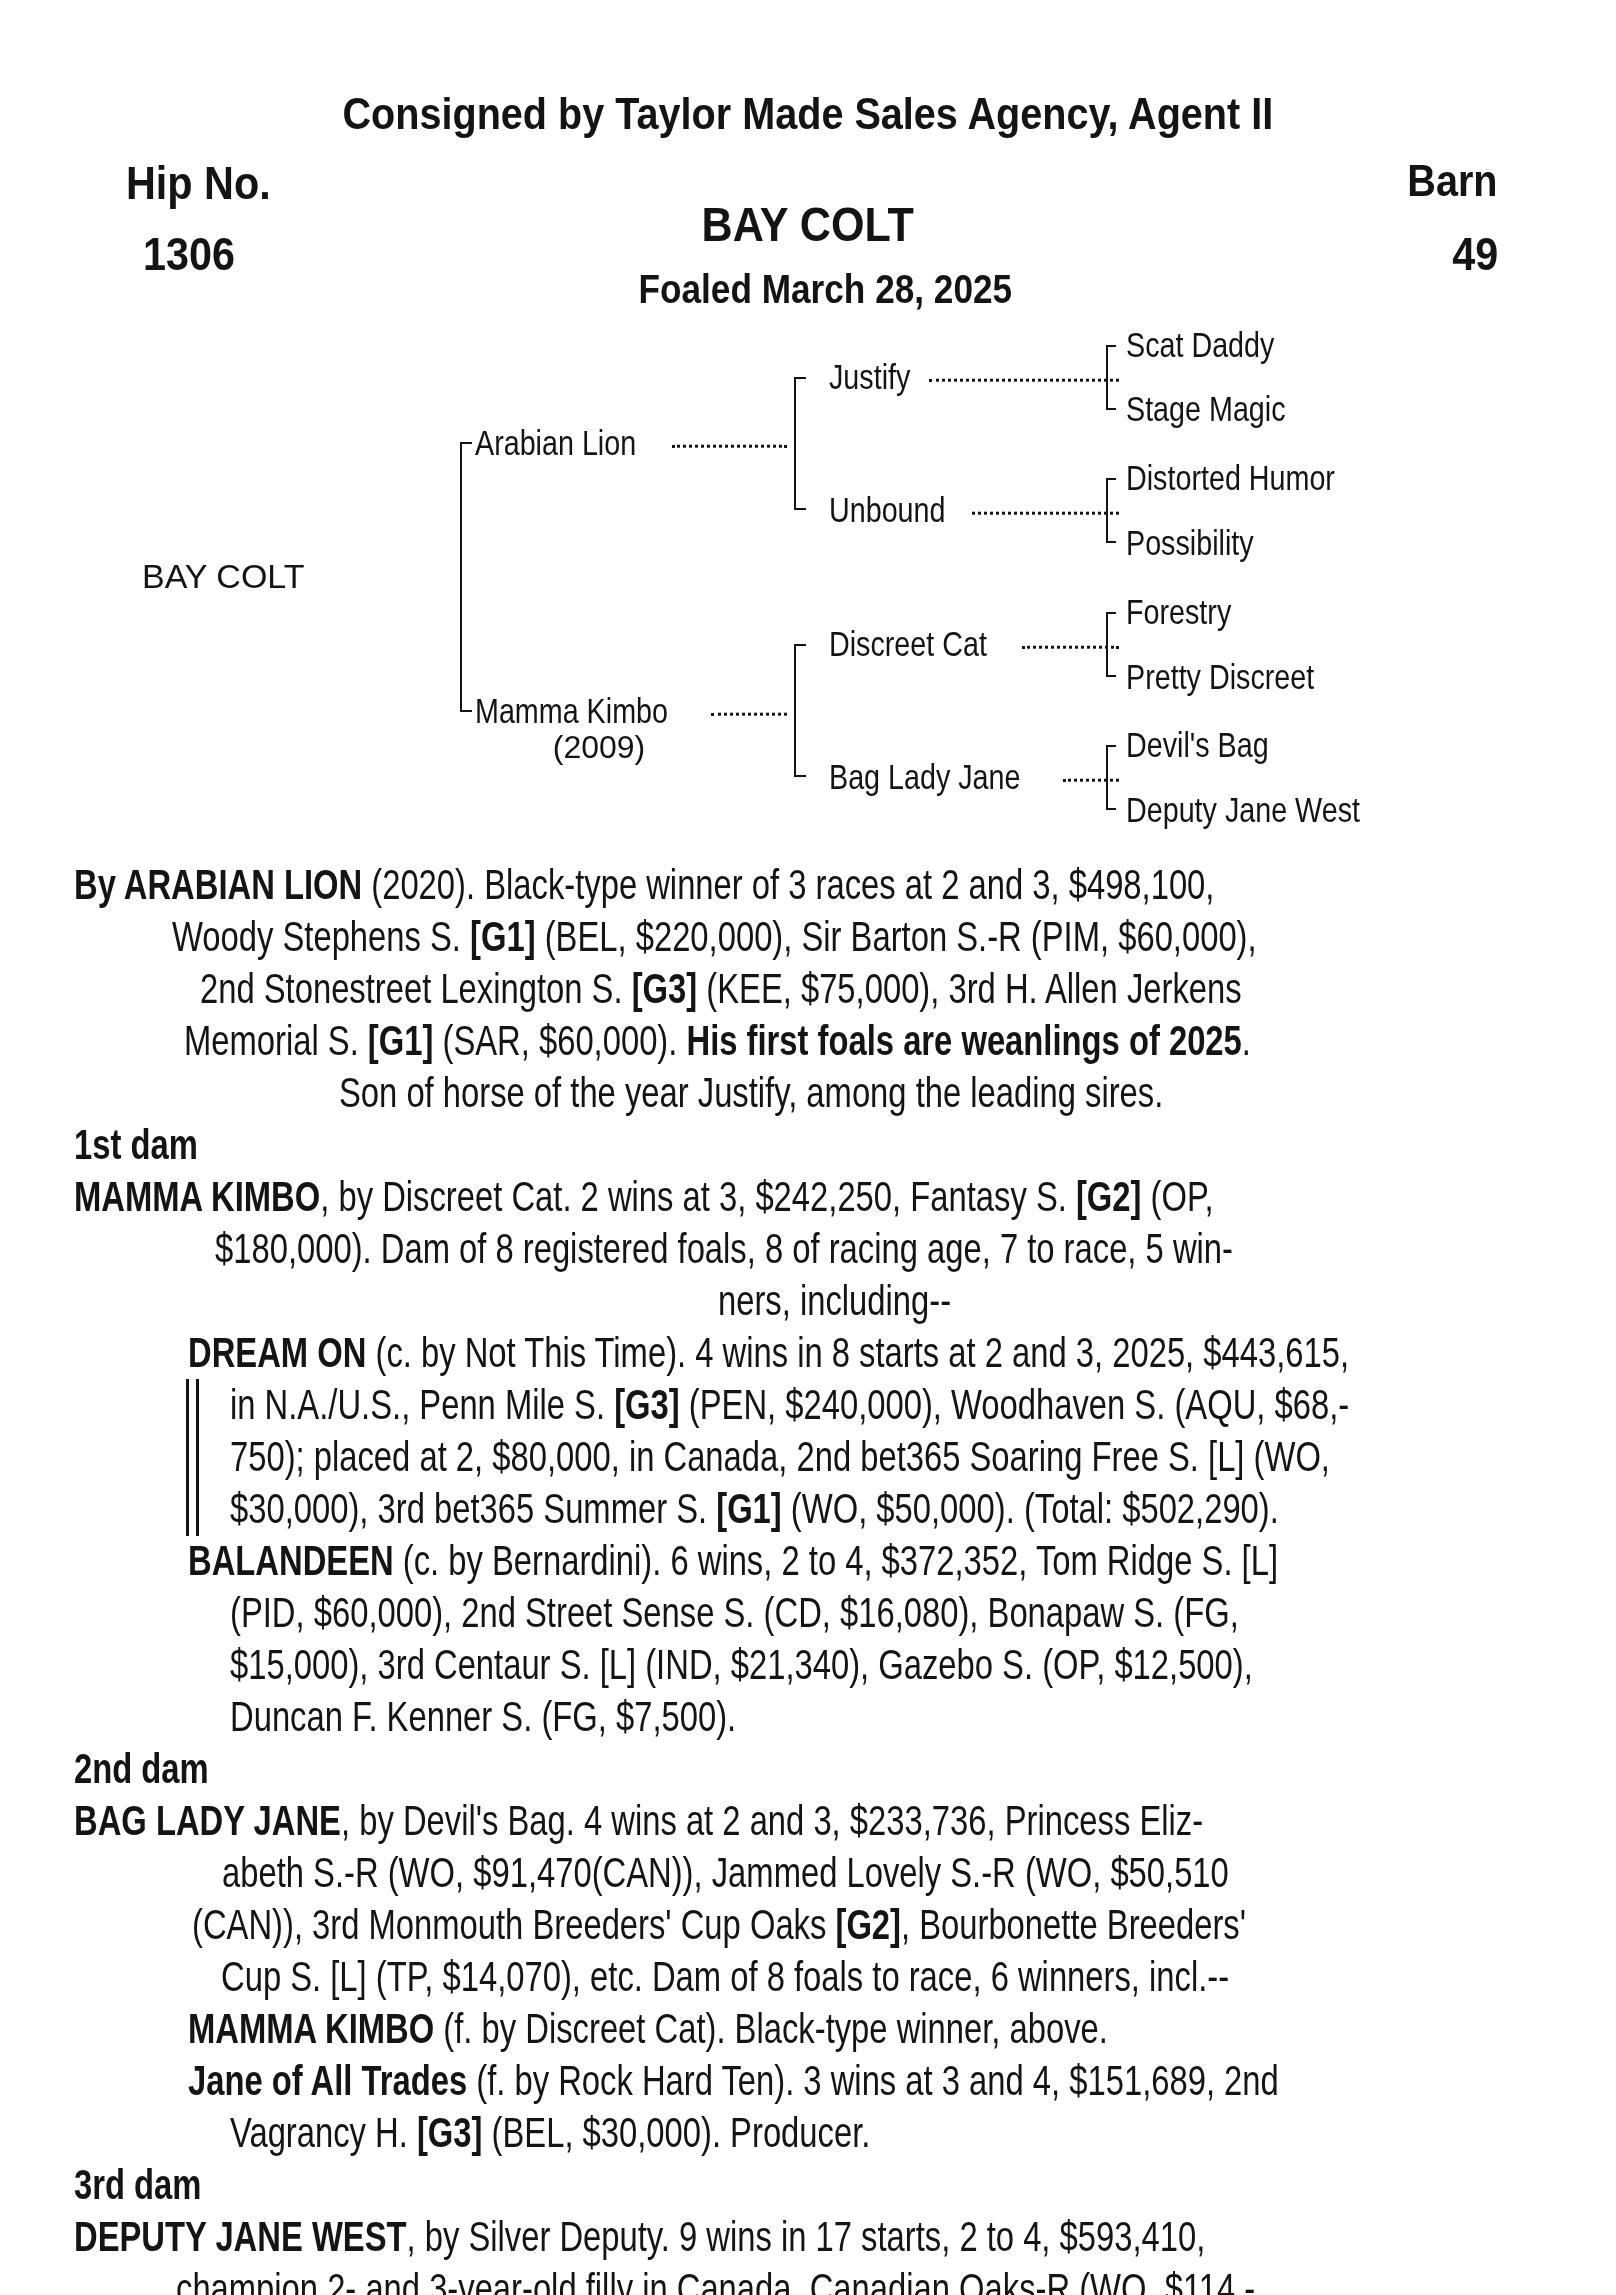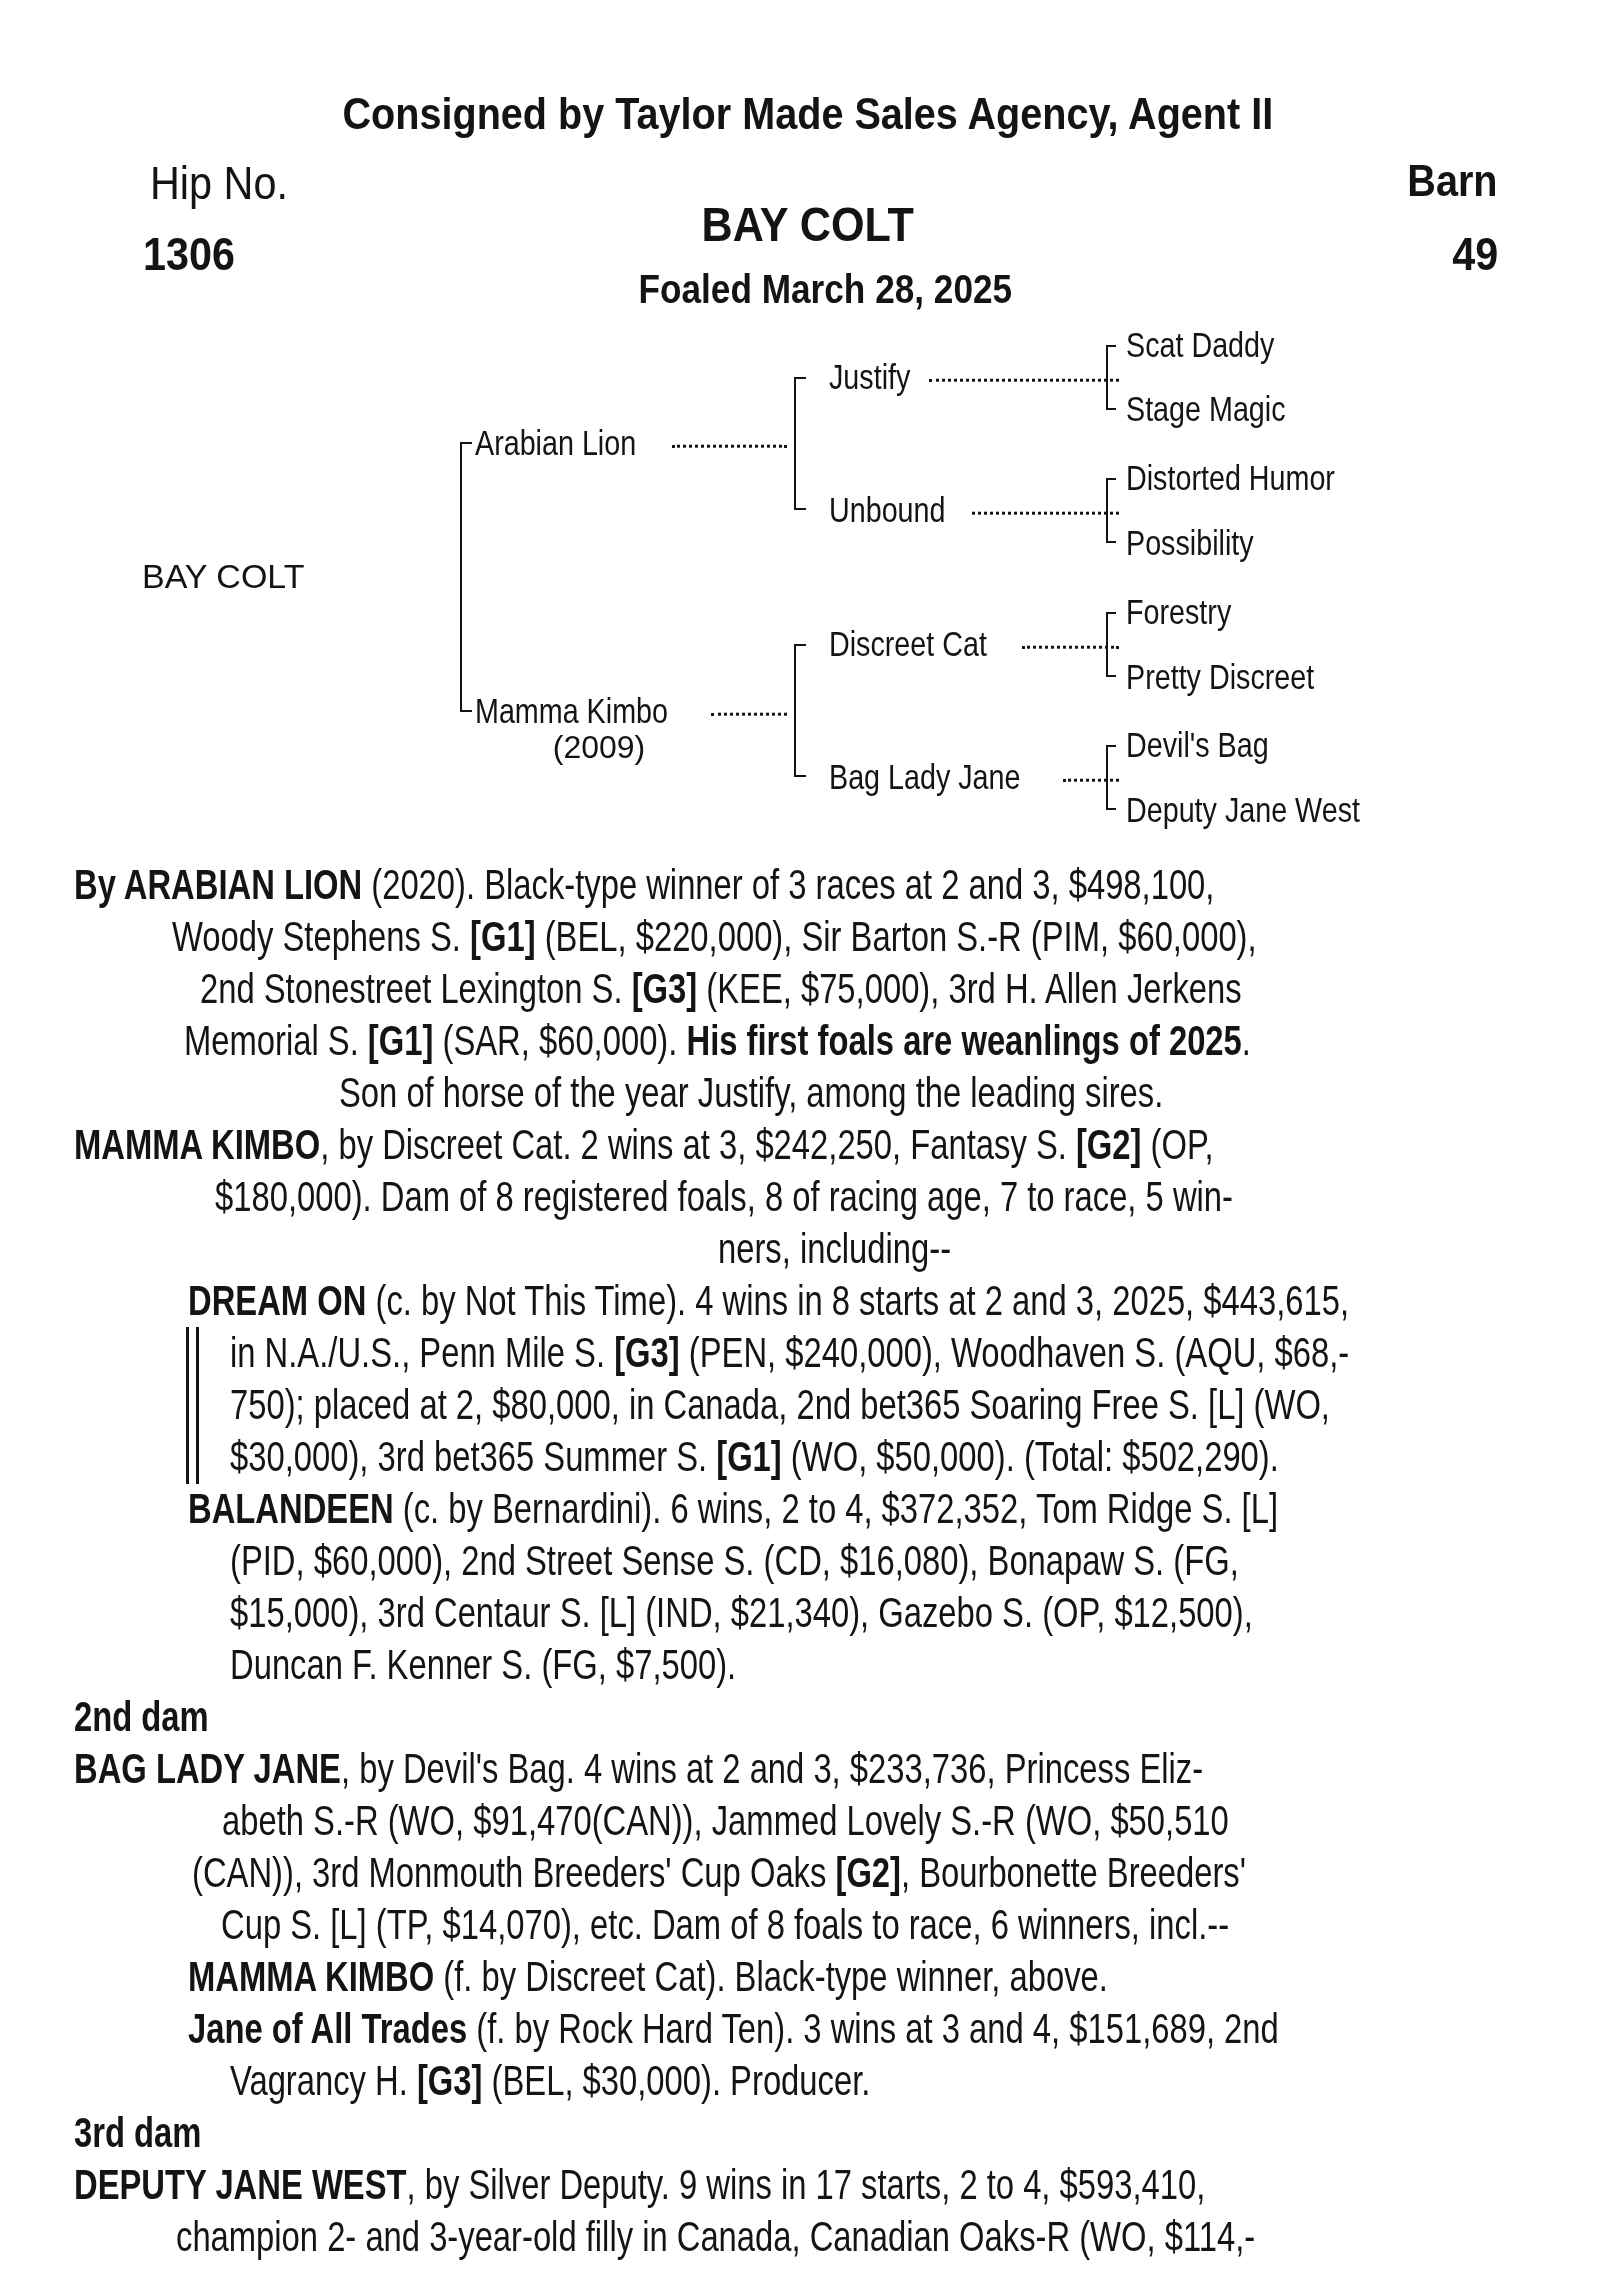--- a/index.html
+++ b/index.html
@@ -12,21 +12,21 @@
     overflow: hidden;
   }
   
   .consignor {
     position: absolute; top: 88px; left: 0; width: 1616px;
     text-align: center; font-weight: bold; font-size: 45px; line-height: 51px;
   }
   .cxc { display: inline-block; transform: scaleX(.88); transform-origin: 50% 0; white-space: nowrap; }
   .cxl { display: inline-block; transform: scaleX(.88); transform-origin: 0 0; white-space: nowrap; }
   .cxr { display: inline-block; transform: scaleX(.88); transform-origin: 100% 0; white-space: nowrap; }
-  .hip-label  { position: absolute; left: 150px;  top: 155px; font-weight: normal; font-size: 47px; }
+  .hip-label  { position: absolute; left: 126px;  top: 155px; font-weight: bold; font-size: 47px; }
   .hip-num    { position: absolute; left: 143px;  top: 226px; font-weight: bold; font-size: 47px; }
   .barn-label { position: absolute; right: 118px; top: 155px; font-weight: bold; font-size: 45px; text-align: left; }
   .barn-num   { position: absolute; right: 118px; top: 226px; font-weight: bold; font-size: 47px; text-align: right; }
   .horse-title{ position: absolute; top: 196px; left: 0; width: 1616px; text-align: center;
                 font-weight: bold; font-size: 49px; }
   .foaled     { position: absolute; top: 267px; left: 17px; width: 1616px; text-align: center;
                 font-weight: bold; font-size: 40px; }
 
   
   .prow { position: absolute; height: 42px; line-height: 42px; font-size: 35px;
@@ -139,20 +139,21 @@
 <div class="prow gen3" style="top:789px">
     <span class="nm">Deputy Jane West</span>
   </div>
 
 <div class="textcol" id="textcol">
     <div class="line flush"><span class="sx"><b>By ARABIAN LION</b><span> (2020). Black-type winner of 3 races at 2 and 3, $498,100,</span></span></div>
     <div class="line cont"><span class="sx"><span>Woody Stephens S. </span><b>[G1]</b><span> (BEL, $220,000), Sir Barton S.-R (PIM, $60,000),</span></span></div>
     <div class="line cont"><span class="sx"><span>2nd Stonestreet Lexington S. </span><b>[G3]</b><span> (KEE, $75,000), 3rd H. Allen Jerkens</span></span></div>
     <div class="line cont"><span class="sx"><span>Memorial S. </span><b>[G1]</b><span> (SAR, $60,000). </span><b>His first foals are weanlings of 2025</b><span>.</span></span></div>
     <div class="line cont"><span class="sx"><span>Son of horse of the year Justify, among the leading sires.</span></span></div>
+    <div class="line flush head"><span class="sx"><b>1st dam</b></span></div>
     <div class="line flush"><span class="sx"><b>MAMMA KIMBO</b><span>, by Discreet Cat. 2 wins at 3, $242,250, Fantasy S. </span><b>[G2]</b><span> (OP,</span></span></div>
     <div class="line cont"><span class="sx"><span>$180,000). Dam of 8 registered foals, 8 of racing age, 7 to race, 5 win-</span></span></div>
     <div class="line cont"><span class="sx"><span>ners, including--</span></span></div>
     <div class="line l2"><span class="sx"><b>DREAM ON</b><span> (c. by Not This Time). 4 wins in 8 starts at 2 and 3, 2025, $443,615,</span></span></div>
     <div class="line l2cont barred"><span class="sx"><span>in N.A./U.S., Penn Mile S. </span><b>[G3]</b><span> (PEN, $240,000), Woodhaven S. (AQU, $68,-</span></span></div>
     <div class="line l2cont barred"><span class="sx"><span>750); placed at 2, $80,000, in Canada, 2nd bet365 Soaring Free S. [L] (WO,</span></span></div>
     <div class="line l2cont barred"><span class="sx"><span>$30,000), 3rd bet365 Summer S. </span><b>[G1]</b><span> (WO, $50,000). (Total: $502,290).</span></span></div>
     <div class="line l2"><span class="sx"><b>BALANDEEN</b><span> (c. by Bernardini). 6 wins, 2 to 4, $372,352, Tom Ridge S. [L]</span></span></div>
     <div class="line l2cont"><span class="sx"><span>(PID, $60,000), 2nd Street Sense S. (CD, $16,080), Bonapaw S. (FG,</span></span></div>
     <div class="line l2cont"><span class="sx"><span>$15,000), 3rd Centaur S. [L] (IND, $21,340), Gazebo S. (OP, $12,500),</span></span></div>

